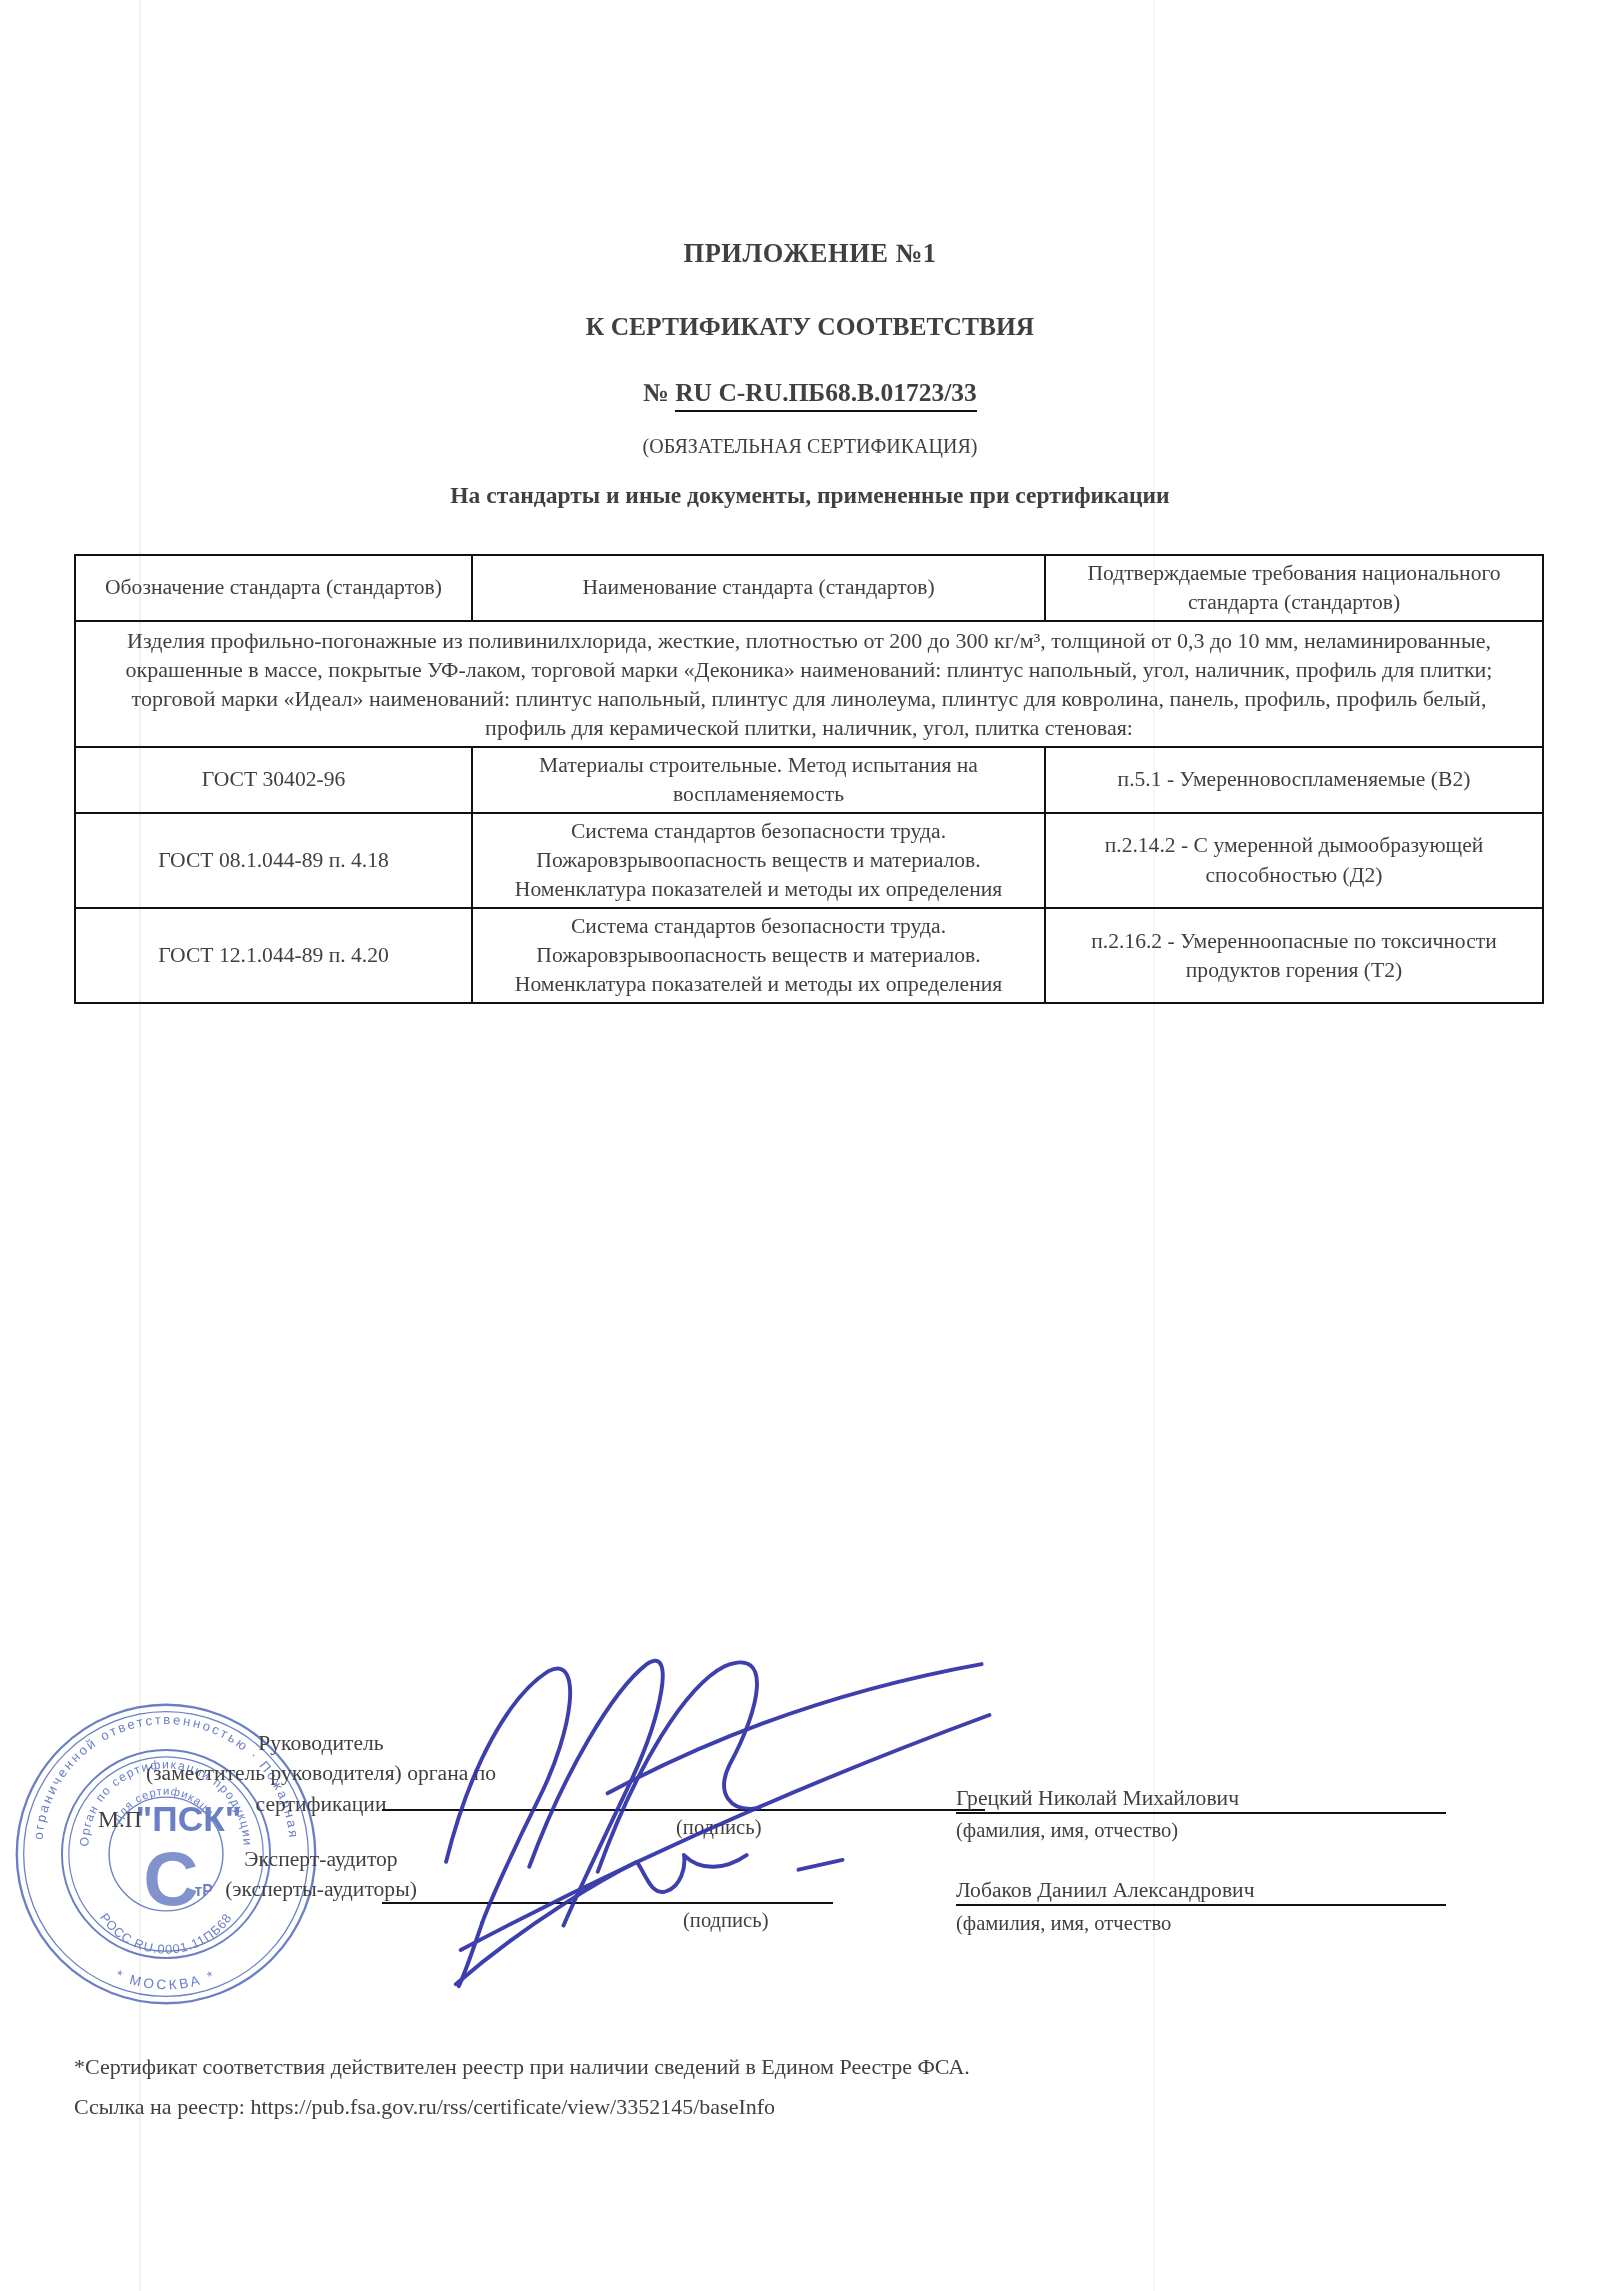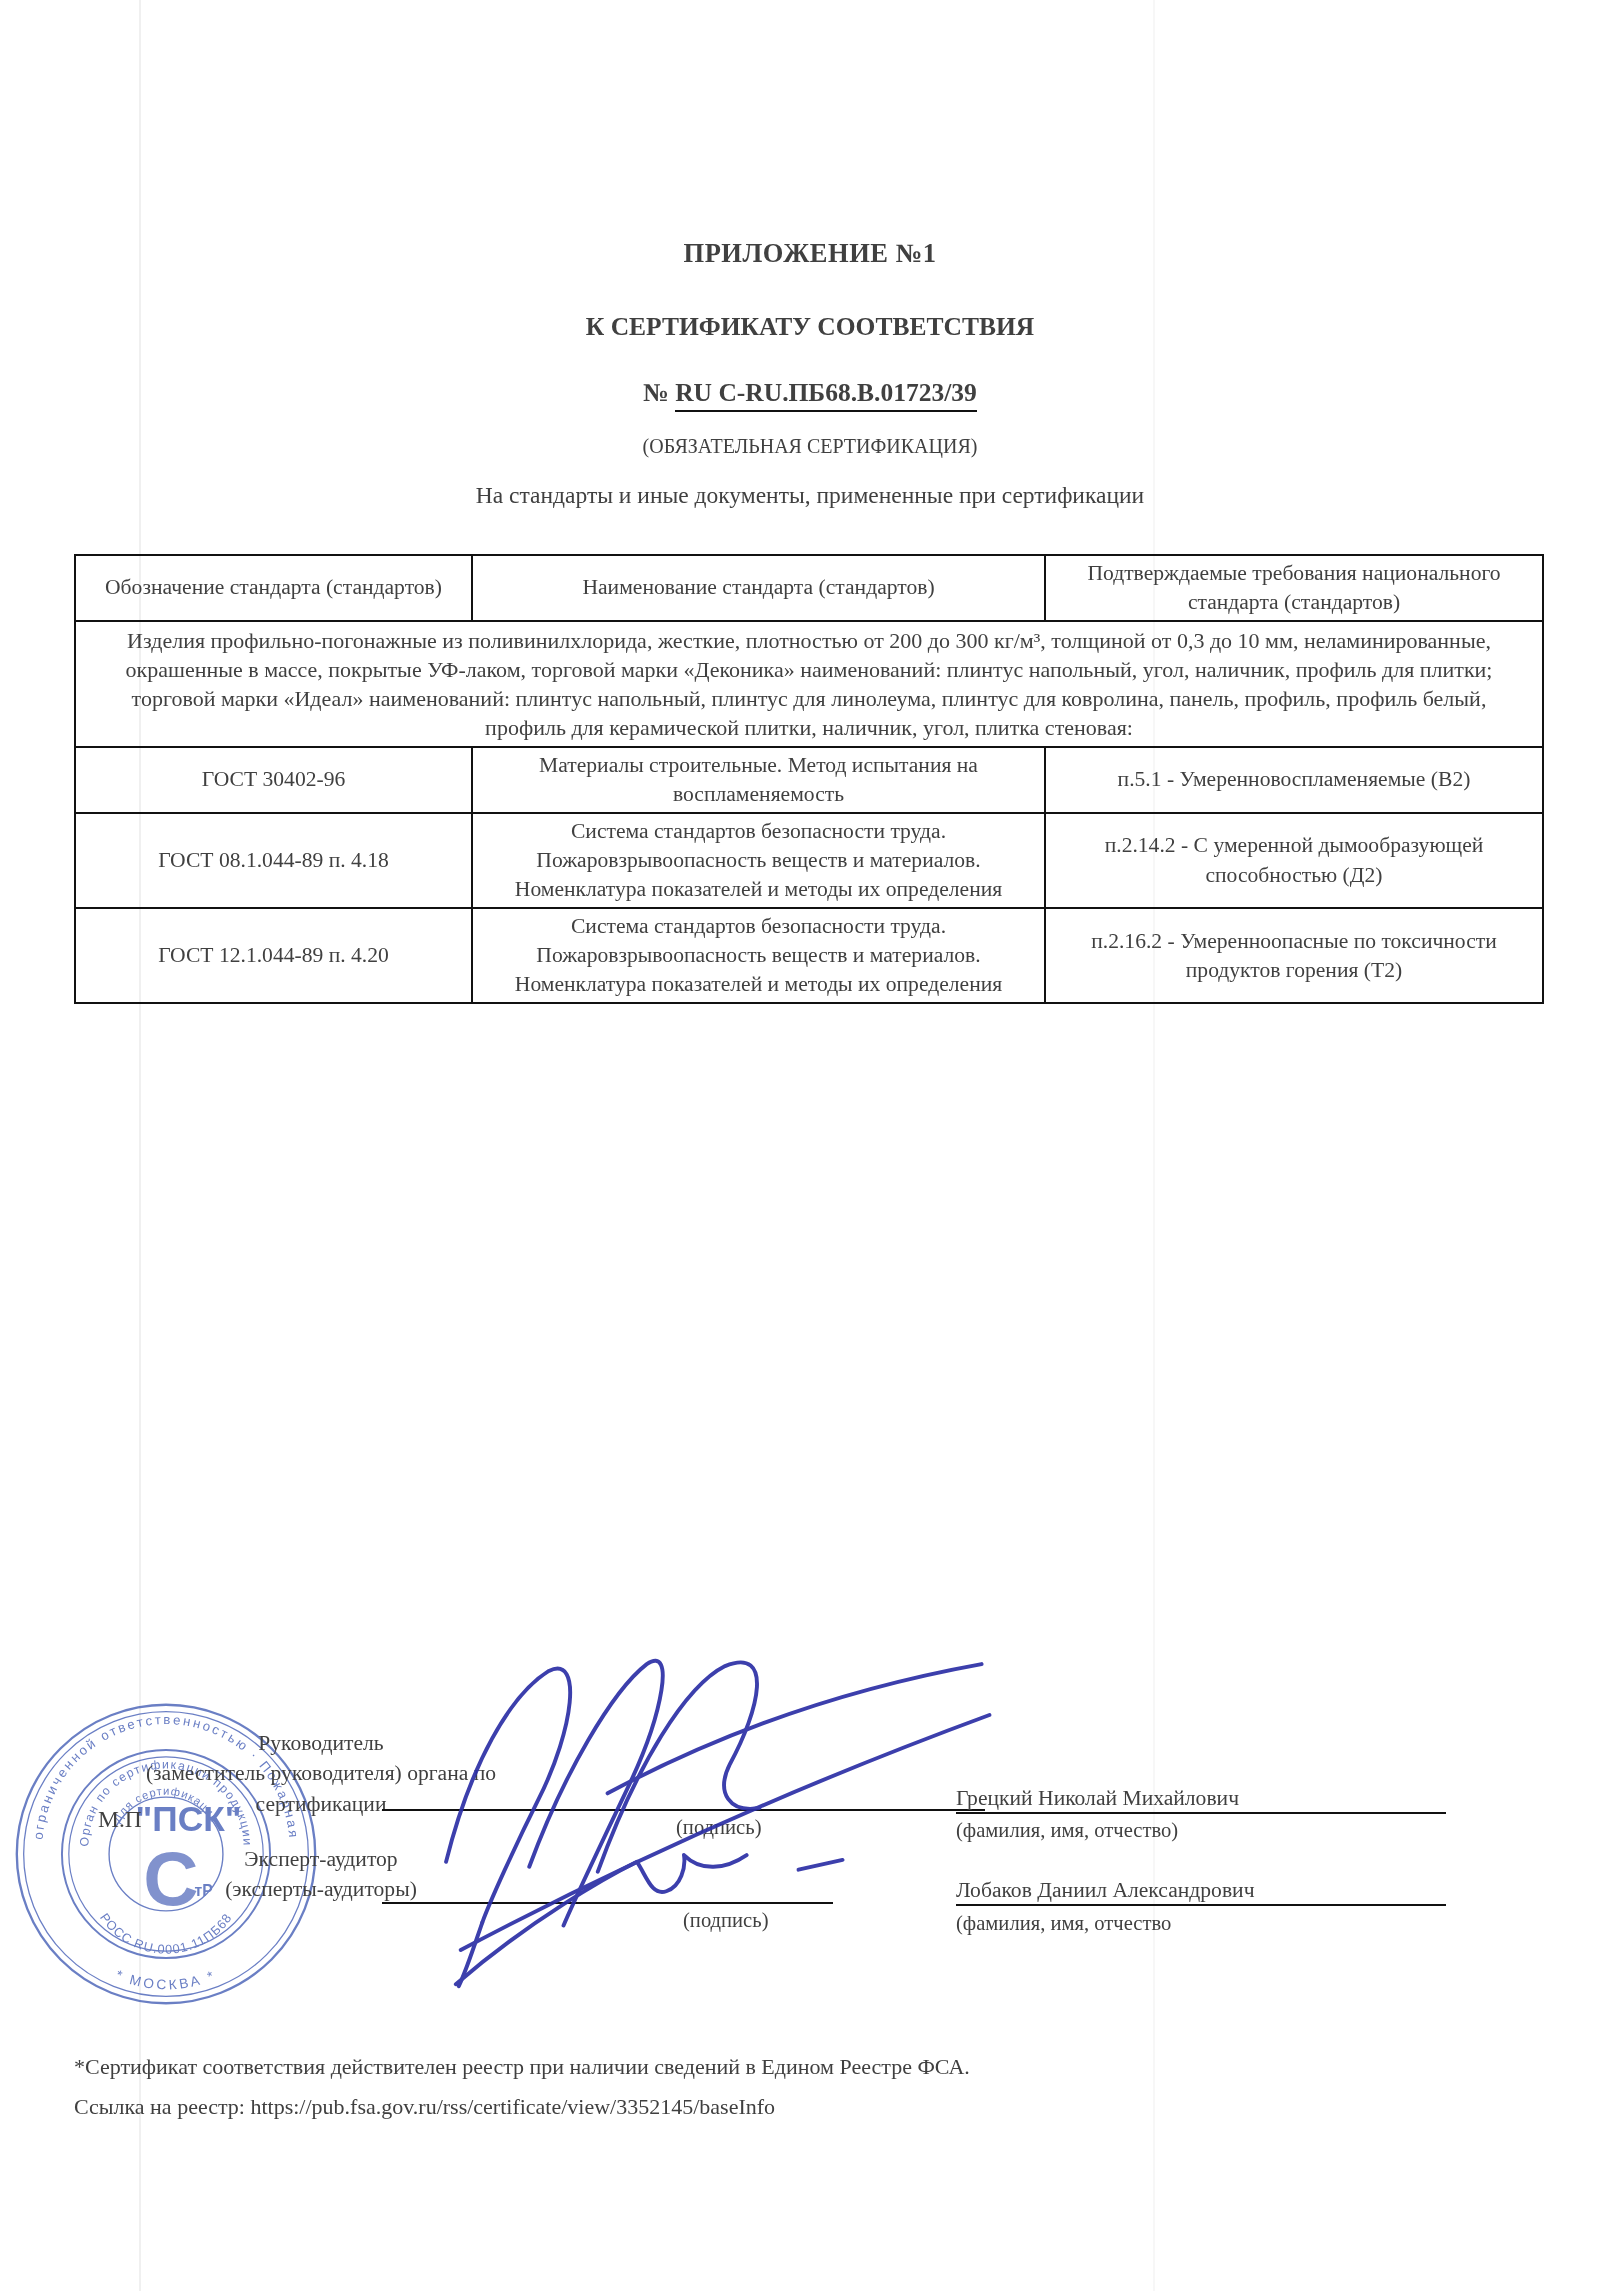--- a/index.html
+++ b/index.html
@@ -11,21 +11,21 @@
     color:#404040;
     overflow:hidden;
   }
   .artifact-v{position:absolute;top:0;width:2px;height:100%;background:#f0f0f0;}
   .centered{position:absolute;left:0;width:100%;text-align:center;}
   .t1{top:238px;font-size:26.5px;font-weight:bold;letter-spacing:0.5px;}
   .t2{top:312px;font-size:25.5px;font-weight:bold;}
   .t3{top:378px;font-size:25.5px;font-weight:bold;}
   .t3 .num{border-bottom:2.9px solid #111;padding-bottom:2.9px;}
   .t4{top:435px;font-size:20px;}
-  .t5{top:482px;font-size:23.5px;font-weight:normal;}
+  .t5{top:482px;font-size:23.5px;font-weight:bold;}
   table.std{
     position:absolute;left:74px;top:554px;width:1468px;
     border-collapse:collapse;table-layout:fixed;
     font-size:21.6px;
   }
   table.std td,table.std th{
     border:2px solid #111;
     text-align:center;vertical-align:middle;
     padding:2.9px 9.8px;
     font-weight:normal;
@@ -51,21 +51,21 @@
 </head>
 <body>
 
 <div class="page">
 
   <div class="artifact-v" style="left:139px;"></div>
   <div class="artifact-v" style="left:1153px;background:#f7f7f7;"></div>
 
   <div class="centered t1">ПРИЛОЖЕНИЕ №1</div>
   <div class="centered t2">К СЕРТИФИКАТУ СООТВЕТСТВИЯ</div>
-  <div class="centered t3"><span>№ </span><span class="num">RU C-RU.ПБ68.В.01723/39</span></div>
+  <div class="centered t3"><span>№ </span><span class="num">RU C-RU.ПБ68.В.01723/33</span></div>
   <div class="centered t4">(ОБЯЗАТЕЛЬНАЯ СЕРТИФИКАЦИЯ)</div>
   <div class="centered t5">На стандарты и иные документы, примененные при сертификации</div>
 
   <table class="std">
     <colgroup>
         <col style="width:397px">
         <col style="width:573px">
         <col style="width:498px">
       </colgroup>
     <tbody>

